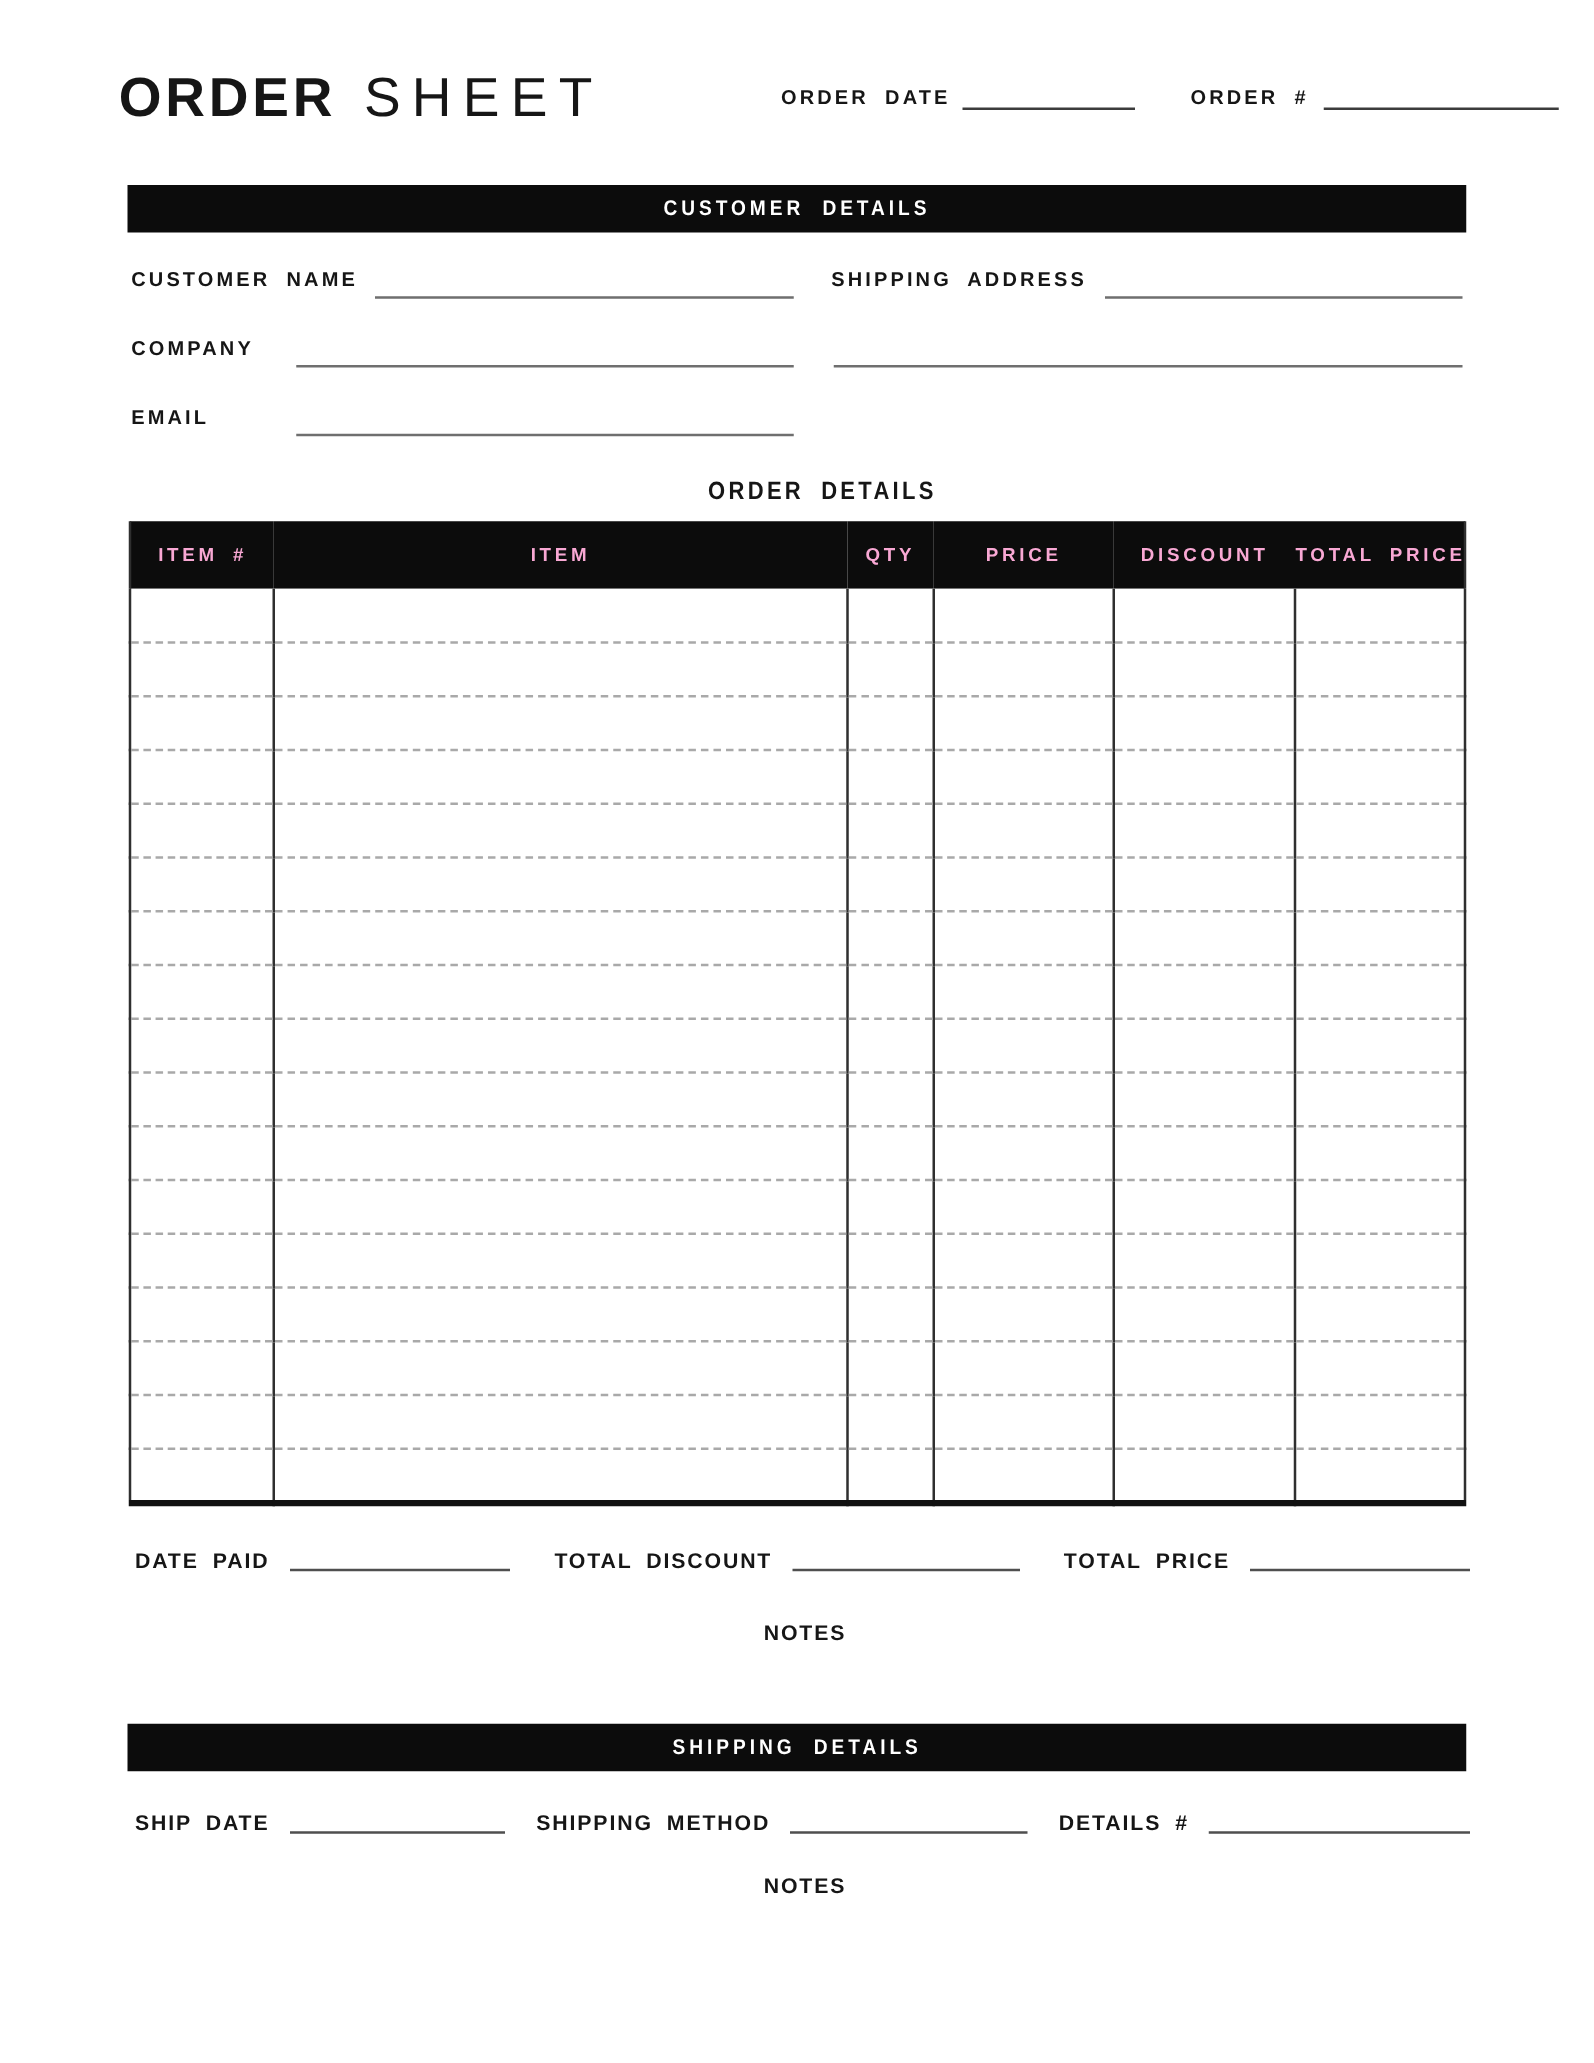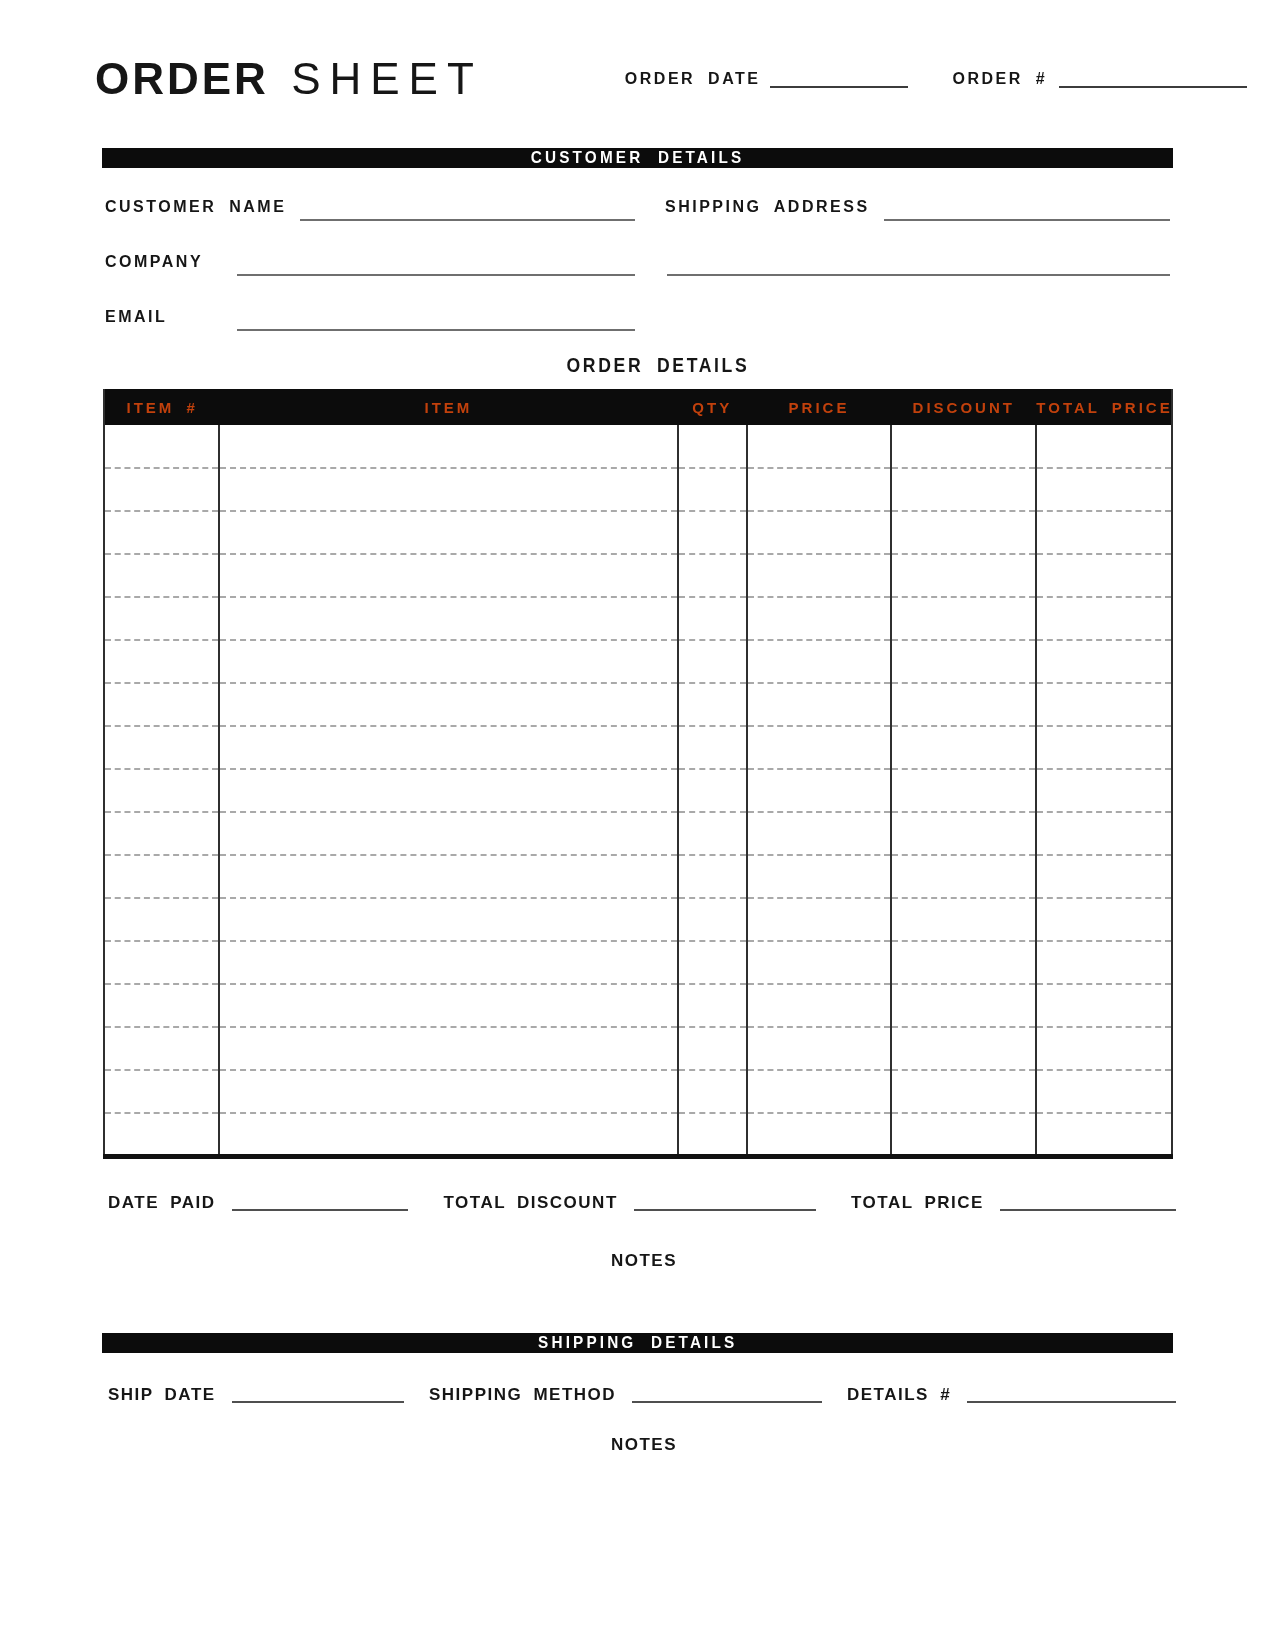--- a/index.html
+++ b/index.html
@@ -30,21 +30,21 @@
     transform: translateY(4px);
     min-height: 10px;
   }
   .order-date-group { margin-left: 142px; }
   .order-date-group .fill-line { width: 138px; margin-left: 10px; }
   .order-num-group { margin-left: 44px; }
   .order-num-group .fill-line { width: 188px; margin-left: 12px; }
 
   
   .banner {
-    height: 20px;
+    height: 38px;
     margin: 0 102px;
     background: var(--banner-bg, #0c0c0c);
     display: flex;
     align-items: center;
     justify-content: center;
   }
   .banner-text {
     color: #ffffff;
     font-size: 17px;
     font-weight: 700;
@@ -69,41 +69,41 @@
     letter-spacing: 2.5px;
     word-spacing: 6px;
     white-space: nowrap;
   }
   .flabel.fixed { width: 118px; flex: 0 0 118px; }
   .field-row .fill-line { flex: 1; margin-left: 14px; border-bottom-color: var(--field-line, #6f6f6f); transform: translateY(9px); }
   .field-row.bare .fill-line { margin-left: 2px; }
 
   
   .section-heading {
-    margin-top: 10px;
+    margin-top: 20px;
     text-align: center;
     font-size: 20px;
     font-weight: 700;
     padding-left: 40px;
   }
   .section-heading .cond { display: inline-block; transform: scaleX(0.88); letter-spacing: 3px; word-spacing: 7px; }
 
   table.order-table {
     width: 1070px;
     margin: 12px 102px 0 103px;
     border-collapse: collapse;
     table-layout: fixed;
     border-left: 2px solid var(--table-divider, #2f2f2f);
     border-right: 2px solid var(--table-divider, #2f2f2f);
     border-bottom: 5px solid #111111;
   }
   table.order-table thead th {
     background: var(--banner-bg, #0c0c0c);
-    color: #c2410c;
-    height: 36px;
+    color: #f9a8d4;
+    height: 54px;
     font-size: 15px;
     font-weight: 700;
     letter-spacing: 3px;
     word-spacing: 5px;
     text-align: center;
     vertical-align: middle;
     white-space: nowrap;
     overflow: visible;
   }
   table.order-table tbody td {

